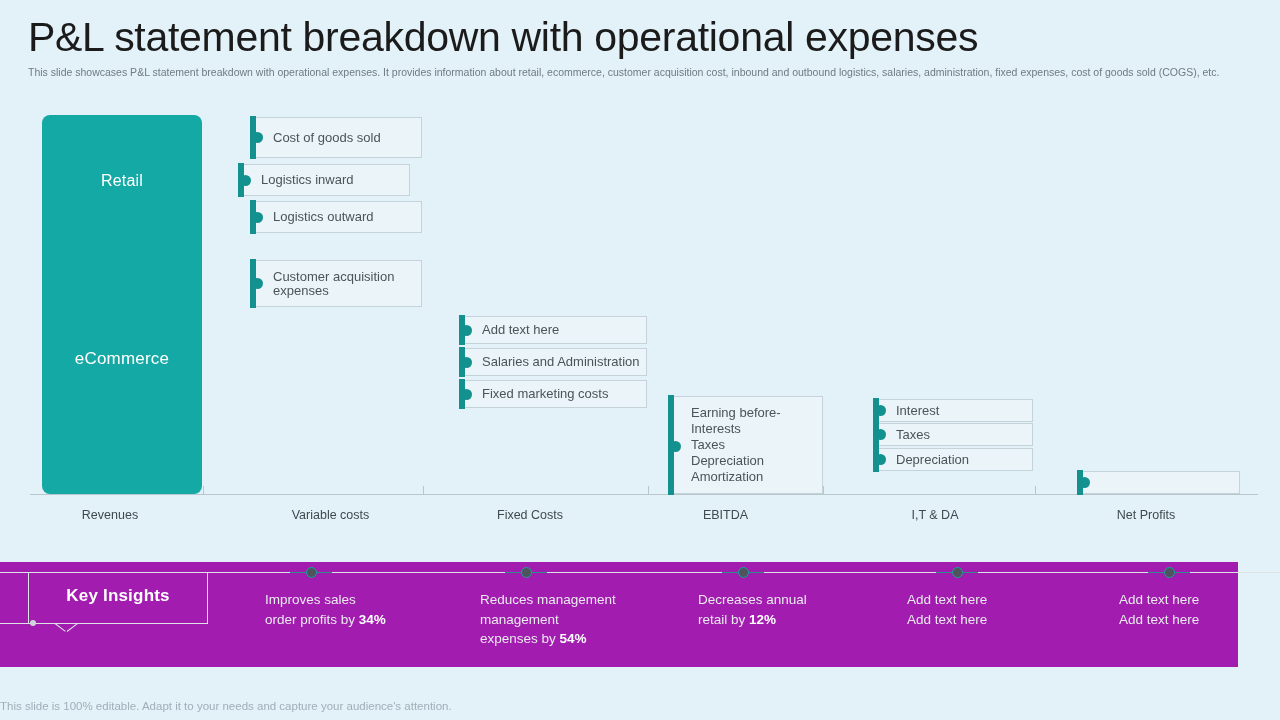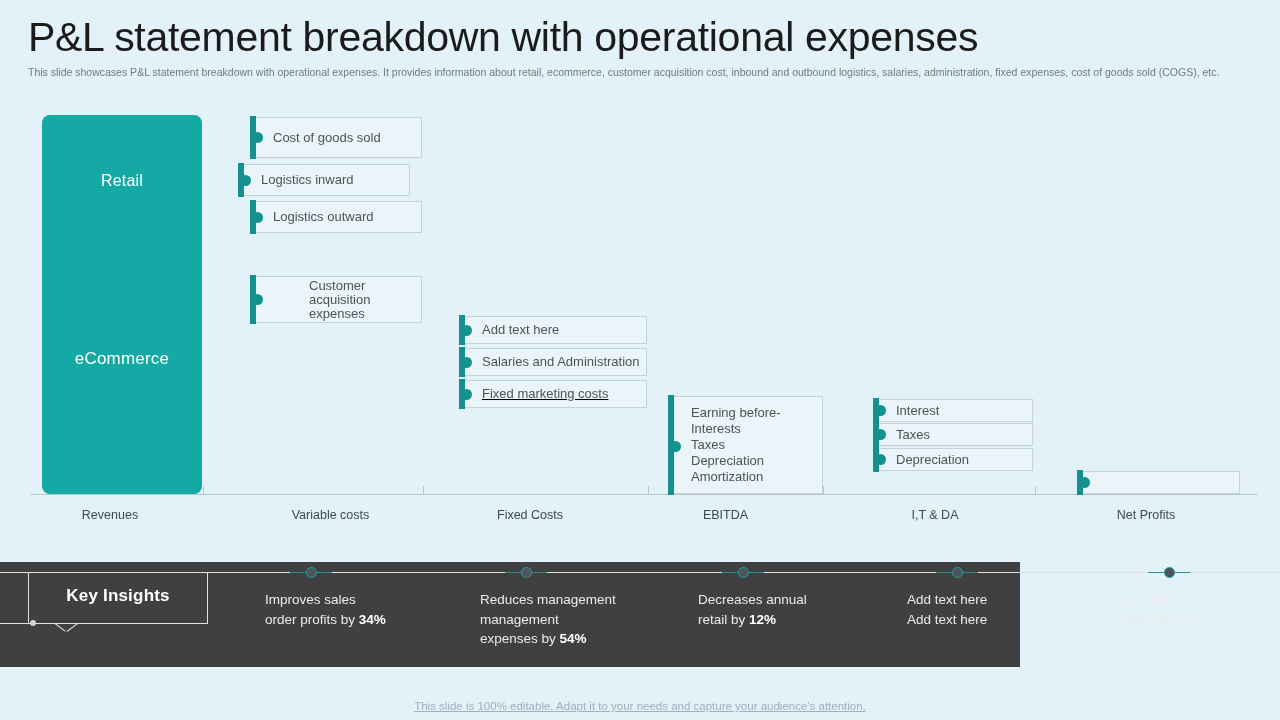--- a/index.html
+++ b/index.html
@@ -105,22 +105,22 @@
     position: absolute;
     top: 382px;
     width: 1px; height: 9px;
     background: #b8c7ce;
   }
 
   
   .insightbar {
     position: absolute;
     left: 0; top: 562px;
-    width: 1020px; height: 105px;
-    background: #404040;
+    width: 1238px; height: 105px;
+    background: #a21caf;
   }
   .insightbar .topline {
     position: absolute;
     left: 0; top: 10px;
     width: 1280px; height: 1px;
     background: #dfe3e6;
   }
   .kibox {
     position: absolute;
     left: 28px; top: 10px;
@@ -189,24 +189,23 @@
     height: 1px;
     background: #2e8d8c;
     width: 42px;
   }
 
   
   .footer {
     position: absolute;
     left: 0; top: 700px;
     width: 1280px;
-    text-align: center;
+    text-align: left;
     font-size: 11.5px;
     color: #9fb0ba;
-    text-decoration: underline;
   }
 </style>
 </head>
 <body>
 
 <div id="slide">
 
   <div class="title">P&amp;L statement breakdown with operational expenses</div>
   <div class="subtitle">This slide showcases P&amp;L statement breakdown with operational expenses. It provides information about retail, ecommerce, customer acquisition cost, inbound and outbound logistics, salaries, administration, fixed expenses, cost of goods sold (COGS), etc.</div>
 
@@ -229,37 +228,37 @@
     <div class="item" style="left:238px; top:60px; width:172px; height:32px;">
       <span class="bar"></span>
       <span class="dot"></span>
       <span class="txt">Logistics inward</span>
     </div>
     <div class="item" style="left:250px; top:97px; width:172px; height:32px;">
       <span class="bar"></span>
       <span class="dot"></span>
       <span class="txt">Logistics outward</span>
     </div>
-    <div class="item" style="left:250px; top:172px; width:172px; height:47px;padding-left:36px;">
+    <div class="item" style="left:250px; top:156px; width:172px; height:47px;">
       <span class="bar"></span>
       <span class="dot"></span>
       <span class="txt" style="white-space:pre-line;">Customer acquisition expenses</span>
     </div>
 
     <div class="item" style="left:459px; top:212px; width:188px; height:28px;">
       <span class="bar"></span>
       <span class="dot"></span>
       <span class="txt">Add text here</span>
     </div>
     <div class="item" style="left:459px; top:244px; width:188px; height:28px;">
       <span class="bar"></span>
       <span class="dot"></span>
       <span class="txt">Salaries and Administration</span>
     </div>
-    <div class="item" style="left:459px; top:276px; width:188px; height:28px;text-decoration:underline;">
+    <div class="item" style="left:459px; top:276px; width:188px; height:28px;">
       <span class="bar"></span>
       <span class="dot"></span>
       <span class="txt">Fixed marketing costs</span>
     </div>
 
     <div class="item" style="left:668px; top:292px; width:155px; height:98px;">
       <span class="bar"></span>
       <span class="dot" style="top:44px;"></span>
       <span class="txt" style="white-space:pre-line; line-height:16px;">Earning before-
 Interests

